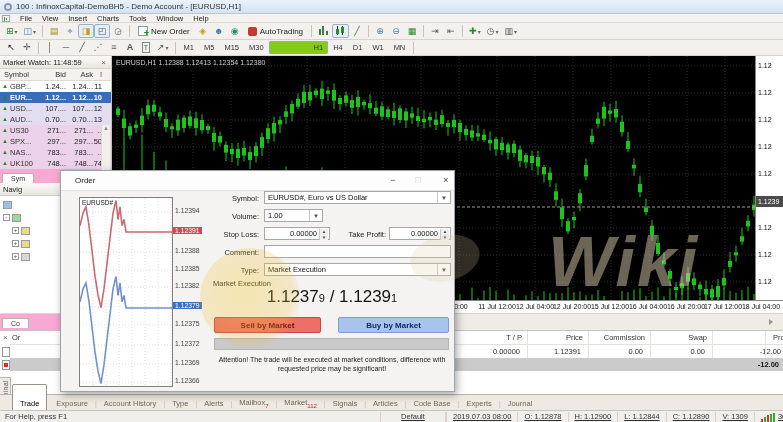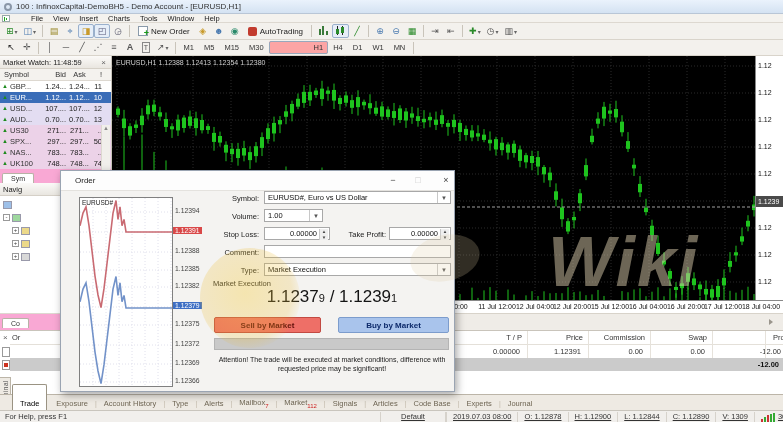--- a/index.html
+++ b/index.html
@@ -3,58 +3,58 @@
 <meta charset="utf-8">
 <style>
   html,body{margin:0;padding:0;background:#888;}
   *{box-sizing:border-box;font-family:"Liberation Sans","DejaVu Sans",sans-serif;cursor:default;}
   #app{position:relative;width:783px;height:422px;background:#f0ede8;overflow:hidden;font-size:8px;color:#222;}
 
   
   .titlebar{position:absolute;left:0;top:0;width:783px;height:14px;background:linear-gradient(#eaf2fc,#d4e2f2);border-bottom:1px solid #b9c6d6;display:flex;align-items:center;padding:0 4px;}
   .app-icon{width:8px;height:8px;border-radius:50%;border:2px solid #8a97a8;margin-right:4px;}
   .title-text{font-size:8px;color:#333;}
-  .menubar{position:absolute;left:0;top:14px;width:783px;height:9px;background:#f4f2ee;border-bottom:1px solid #ddd8d0;display:flex;align-items:center;gap:13px;padding-left:2px;}
+  .menubar{position:absolute;left:0;top:14px;width:783px;height:9px;background:#f4f2ee;border-bottom:1px solid #ddd8d0;display:flex;align-items:center;gap:2px;padding-left:2px;}
   .child-icon{width:8px;height:7px;background:#fff;border:1px solid #9aa;margin-right:3px;background-image:linear-gradient(#2a2 0 0),linear-gradient(#2a2 0 0);background-size:1px 4px,1px 2px;background-position:1px 1px,3px 2px;background-repeat:no-repeat;}
   .menu-item{font-size:7.5px;padding:0 5px;color:#222;}
 
   
   .toolbar{position:absolute;left:0;width:783px;background:#f3f1ed;border-bottom:1px solid #d9d4cb;display:flex;align-items:center;padding-left:3px;}
   #toolbar1{top:23px;height:17px;}
   #toolbar2{top:40px;height:16px;}
   .tsep{width:1px;height:12px;background:#c9c4ba;margin:0 3px;flex:none;}
   .tbtn{height:14px;min-width:16px;display:flex;align-items:center;justify-content:center;padding:0 2px;border:1px solid transparent;border-radius:2px;flex:none;font-size:9px;color:#555;}
   .tbtn.pressed{border-color:#9ab0cc;background:#e6eef8;}
   .tbtn .car{font-size:6px;color:#666;margin-left:1px;}
   .glyph{font-size:9px;line-height:9px;}
   .txtbtn{display:flex;align-items:center;gap:3px;font-size:8px;color:#222;padding:0 4px;height:14px;border:1px solid transparent;border-radius:2px;flex:none;}
   .ic-page{width:10px;height:10px;background:#fff;border:1px solid #8a9aaa;position:relative;flex:none;}
   .ic-page::after{content:"+";position:absolute;right:-2px;bottom:-3px;color:#1a9a1a;font-weight:bold;font-size:9px;}
   .ic-stop{width:9px;height:9px;background:#c23b2e;border-radius:2px;flex:none;}
   .minibars{width:11px;height:10px;background-image:linear-gradient(#3a7a3a 0 0),linear-gradient(#3a7a3a 0 0),linear-gradient(#3a7a3a 0 0);background-size:2px 6px,2px 9px,2px 4px;background-position:1px 3px,4px 0px,8px 5px;background-repeat:no-repeat;}
   .minicandle{width:11px;height:10px;background-image:linear-gradient(#2a8a2a 0 0),linear-gradient(#222 0 0),linear-gradient(#2a8a2a 0 0),linear-gradient(#222 0 0);background-size:3px 5px,1px 9px,3px 6px,1px 9px;background-position:1px 3px,2px 0,6px 1px,7px 0;background-repeat:no-repeat;}
   .tf{font-size:7.5px;padding:1px 4px;border:1px solid transparent;border-radius:2px;color:#333;flex:none;}
-  .tf.active{border-color:#98a8bc;background:#fca5a5;padding-left:44px;}
+  .tf.active{border-color:#98a8bc;background:#84cc16;padding-left:44px;}
 
   
   #left{position:absolute;left:0;top:56px;width:112px;height:337px;background:#f9a8d4;border-right:1px solid #c9c4bb;}
   .panel-header{height:13px;background:linear-gradient(#fbfaf8,#e9e6e0);border-bottom:1px solid #d5d0c7;display:flex;align-items:center;justify-content:space-between;padding:0 3px;font-size:7.5px;color:#222;}
   .phx{color:#666;font-size:8px;padding:0 2px;}
   .mw-cols{height:12px;display:flex;align-items:center;border-bottom:1px solid #ddd8d0;background:#f4f2ee;font-size:7.5px;color:#333;}
   .c-sym{width:38px;padding-left:4px;}
   .c-bid{width:28px;text-align:right;}
-  .c-ask{width:27px;text-align:center;}
+  .c-ask{width:27px;text-align:right;}
   .c-spr{width:11px;text-align:right;padding-right:2px;}
   .mw-row{height:11px;display:flex;align-items:center;font-size:7.5px;background:#fff;}
   .mw-row .arr{width:10px;text-align:center;font-size:6px;color:#1c8a1c;line-height:11px;}
   .mw-row .sym{width:28px;color:#333;}
   .mw-row.lavender{background:#e3ddf2;}
   .mw-row.pink{background:#ecd2e8;}
   .mw-row.selected{background:#3a6db8;color:#fff;}
-  .mw-row.selected .sym,.mw-row.selected .v{color:#fff;}
+  .mw-row.selected .sym,.mw-row.selected .v{color:#fff;font-weight:bold;}
   .mw-row .v{color:#222;}
   .mw-scroll{position:absolute;right:1px;top:69px;width:9px;height:102px;background:#f1efeb;border-left:1px solid #ddd8d0;font-size:6px;color:#888;text-align:center;}
   .side-tab{height:14px;display:flex;align-items:flex-end;}
   .side-tab .tab{background:#fff;border:1px solid #b8b2a6;border-bottom:none;border-radius:2px 2px 0 0;padding:1px 8px;font-size:7px;color:#333;margin-left:2px;}
   .tree{background:#fff;height:118px;border-bottom:1px solid #ddd8d0;padding-top:2px;}
   .tree-row{height:13px;display:flex;align-items:center;gap:2px;padding-left:3px;}
   .tree-row.ind{padding-left:12px;}
   .exp{width:7px;height:7px;border:1px solid #999;background:#fff;font-size:6px;line-height:5px;text-align:center;color:#444;flex:none;}
   .ti{width:9px;height:8px;flex:none;border:1px solid #99a;}
   .ti.blue{background:#9ec0e8;}

